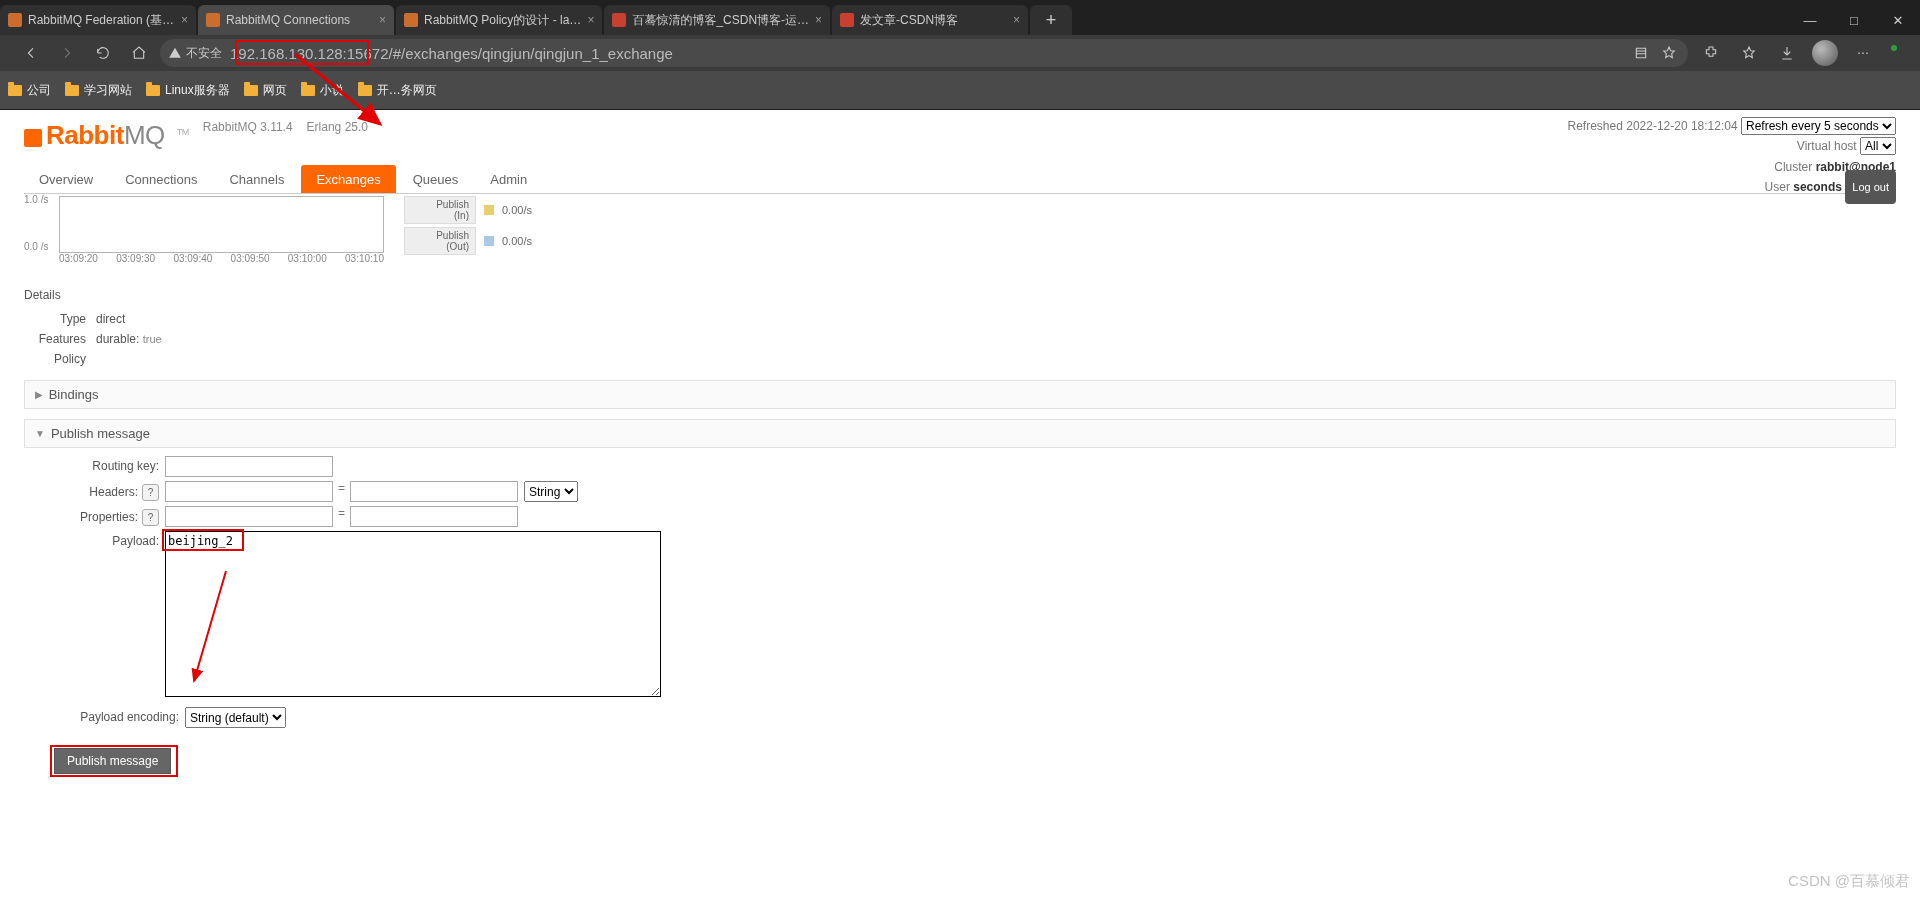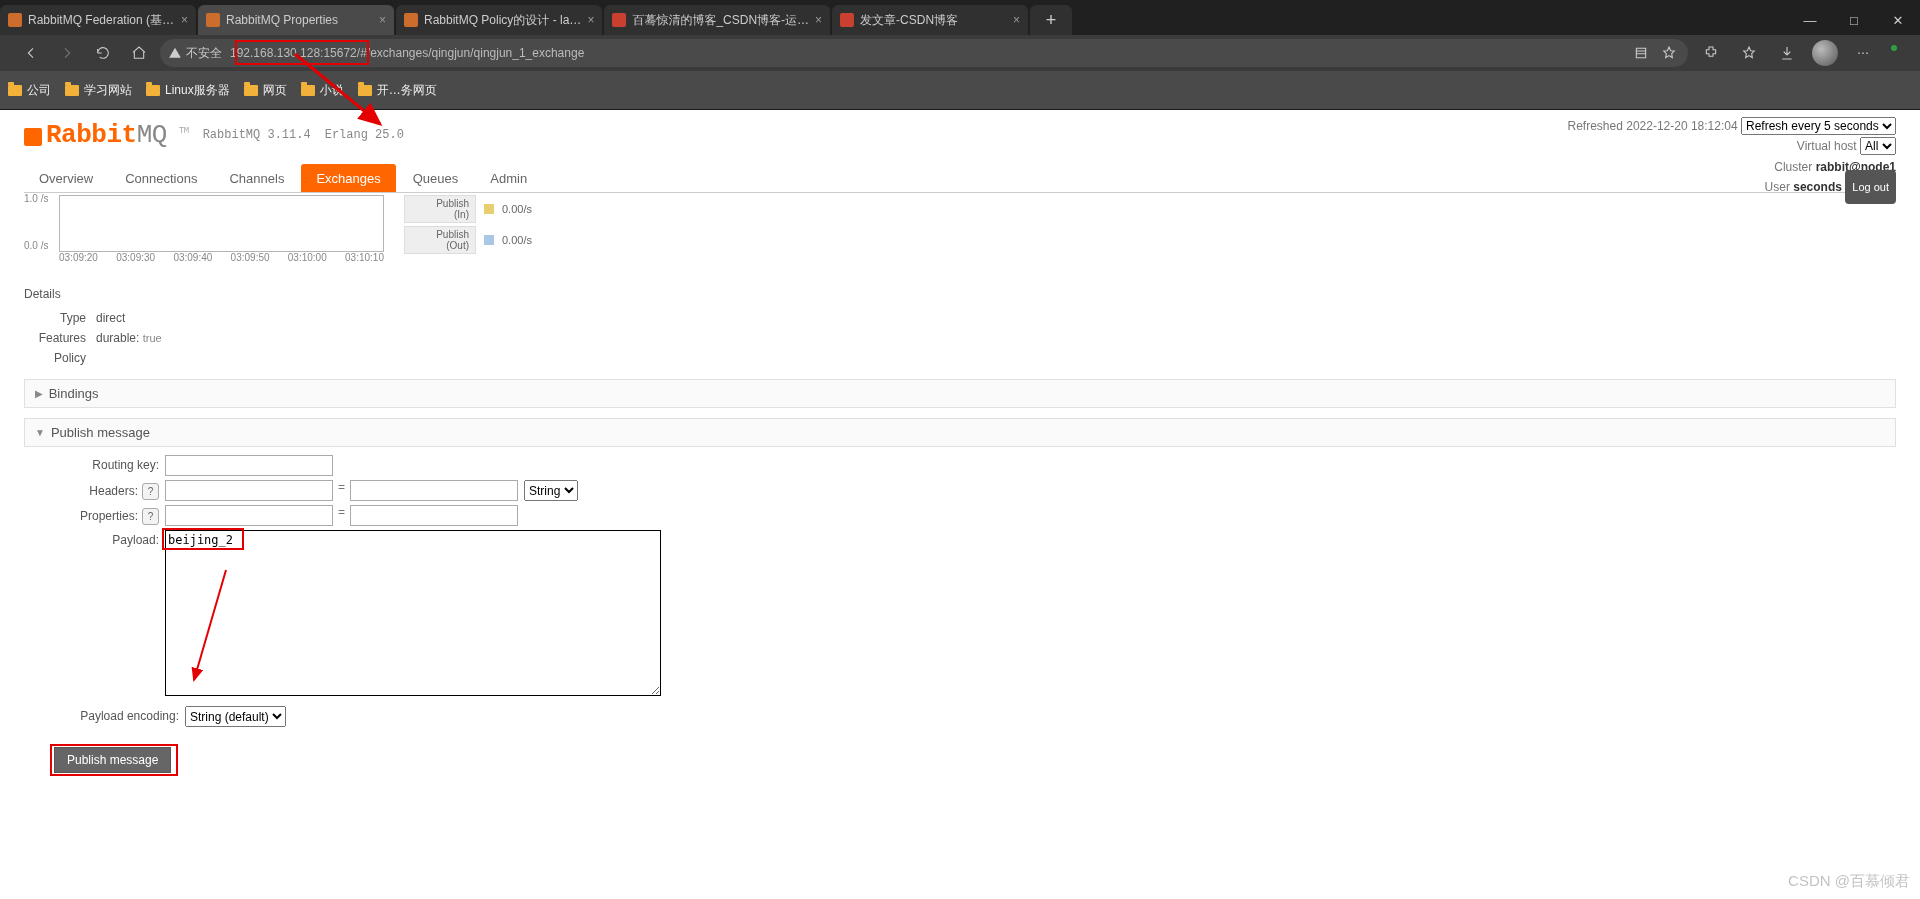--- a/index.html
+++ b/index.html
@@ -24,38 +24,38 @@
   .wtab .xb{margin-left:auto;color:#999;}
   .wtab.new{min-width:26px;width:26px;color:#ccc;justify-content:center;font-size:18px;}
   .win-ctrl{margin-left:auto;display:flex;height:30px;}
   .win-ctrl div{width:44px;display:flex;align-items:center;justify-content:center;color:#ccc;font-size:13px;}
   .addrbar{height:36px;display:flex;align-items:center;background:#3b3b3b;gap:6px;padding:0 16px;position:relative;}
   .nbtn{width:30px;height:30px;display:flex;align-items:center;justify-content:center;color:#ccc;border-radius:4px;}
   .nbtn svg{width:16px;height:16px;fill:none;stroke:#ccc;stroke-width:1.6;}
   .urlbox{flex:1;height:28px;background:#4a4a4a;border-radius:14px;display:flex;align-items:center;color:#ccc;padding:0 8px;gap:6px;position:relative;}
   .urlbox .warn{color:#ccc;font-size:12px;display:flex;align-items:center;gap:4px;}
   .urlbox .warn svg{width:14px;height:14px;fill:#ccc;}
-  .urlbox input{flex:1;background:transparent;border:0;outline:0;color:#bbb;font-size:12px;}
+  .urlbox input{flex:1;background:transparent;border:0;outline:0;color:#bbb;font-size:15px;}
   .urlbox .url-annot{position:absolute;left:75px;top:1px;height:21px;width:130px;border:2px solid var(--annot-red);pointer-events:none;}
   .rt-icons{display:flex;gap:4px;}
   .rt-icons .nbtn{width:34px;}
   .avatar{width:26px;height:26px;border-radius:50%;background:radial-gradient(circle at 35% 35%,#bbb,#555);}
   .ext-dot{width:20px;height:20px;display:flex;align-items:center;justify-content:center;}
   .ext-dot span{width:6px;height:6px;border-radius:50%;background:#2ea043;}
   .bkbar{height:38px;background:#4a4a4a;display:flex;align-items:center;padding:0 8px;gap:14px;color:#eee;font-size:12px;}
   .bk{display:flex;align-items:center;gap:5px;}
   .bk .fold{width:14px;height:11px;background:#f2b138;border-radius:1px;position:relative;}
   .bk .fold::before{content:"";position:absolute;left:0;top:-3px;width:6px;height:3px;background:#f2b138;border-radius:1px 1px 0 0;}
   
   .viewport{position:relative;background:#fff;padding:10px 24px 40px 24px;min-height:800px;}
   .topmeta{position:absolute;right:24px;top:6px;text-align:right;color:#777;font-size:12px;line-height:1.7;}
   .topmeta b{color:#333;font-weight:bold;}
   .topmeta select{font-size:12px;}
   .topmeta .logout{background:#555;color:#fff;border-radius:4px;padding:11px 7px;font-size:11px;}
-  .logo-row{display:flex;align-items:center;gap:14px;font-family:Liberation Mono, monospace;}
+  .logo-row{display:flex;align-items:flex-start;gap:14px;}
   .logo{display:flex;align-items:center;color:var(--orange);font-size:26px;letter-spacing:-0.5px;}
   .logo .blk{width:18px;height:18px;background:var(--orange);margin-right:4px;border-radius:2px;position:relative;top:2px;}
   .logo .thin{color:#888;font-weight:300;}
   .logo .tm{font-size:9px;color:#aaa;margin-left:12px;position:relative;top:-4px;}
   .vers{color:#888;font-size:12px;}
   .maintabs{margin-top:14px;border-bottom:1px solid var(--box-line);display:flex;}
   .mtab{padding:6px 14px;color:#666;background:#fff;margin-right:2px;cursor:pointer;font-size:13px;border:1px solid transparent;border-bottom:none;}
   .mtab.active{background:var(--orange);color:#fff;border-radius:3px 3px 0 0;}
   
   .graph-row{display:flex;align-items:flex-start;margin-top:2px;}
@@ -99,21 +99,21 @@
 
 <div class="chrome">
   <div class="tabstrip">
     <div class="wtab">
         <span class="fav"></span>
         <span>RabbitMQ Federation (基…</span>
         <span class="xb">×</span>
       </div>
     <div class="wtab sel">
         <span class="fav"></span>
-        <span>RabbitMQ Properties</span>
+        <span>RabbitMQ Connections</span>
         <span class="xb">×</span>
       </div>
     <div class="wtab">
         <span class="fav"></span>
         <span>RabbitMQ Policy的设计 - la…</span>
         <span class="xb">×</span>
       </div>
     <div class="wtab">
         <span class="fav" style="background:#c94030"></span>
         <span>百蓦惊清的博客_CSDN博客-运…</span>

